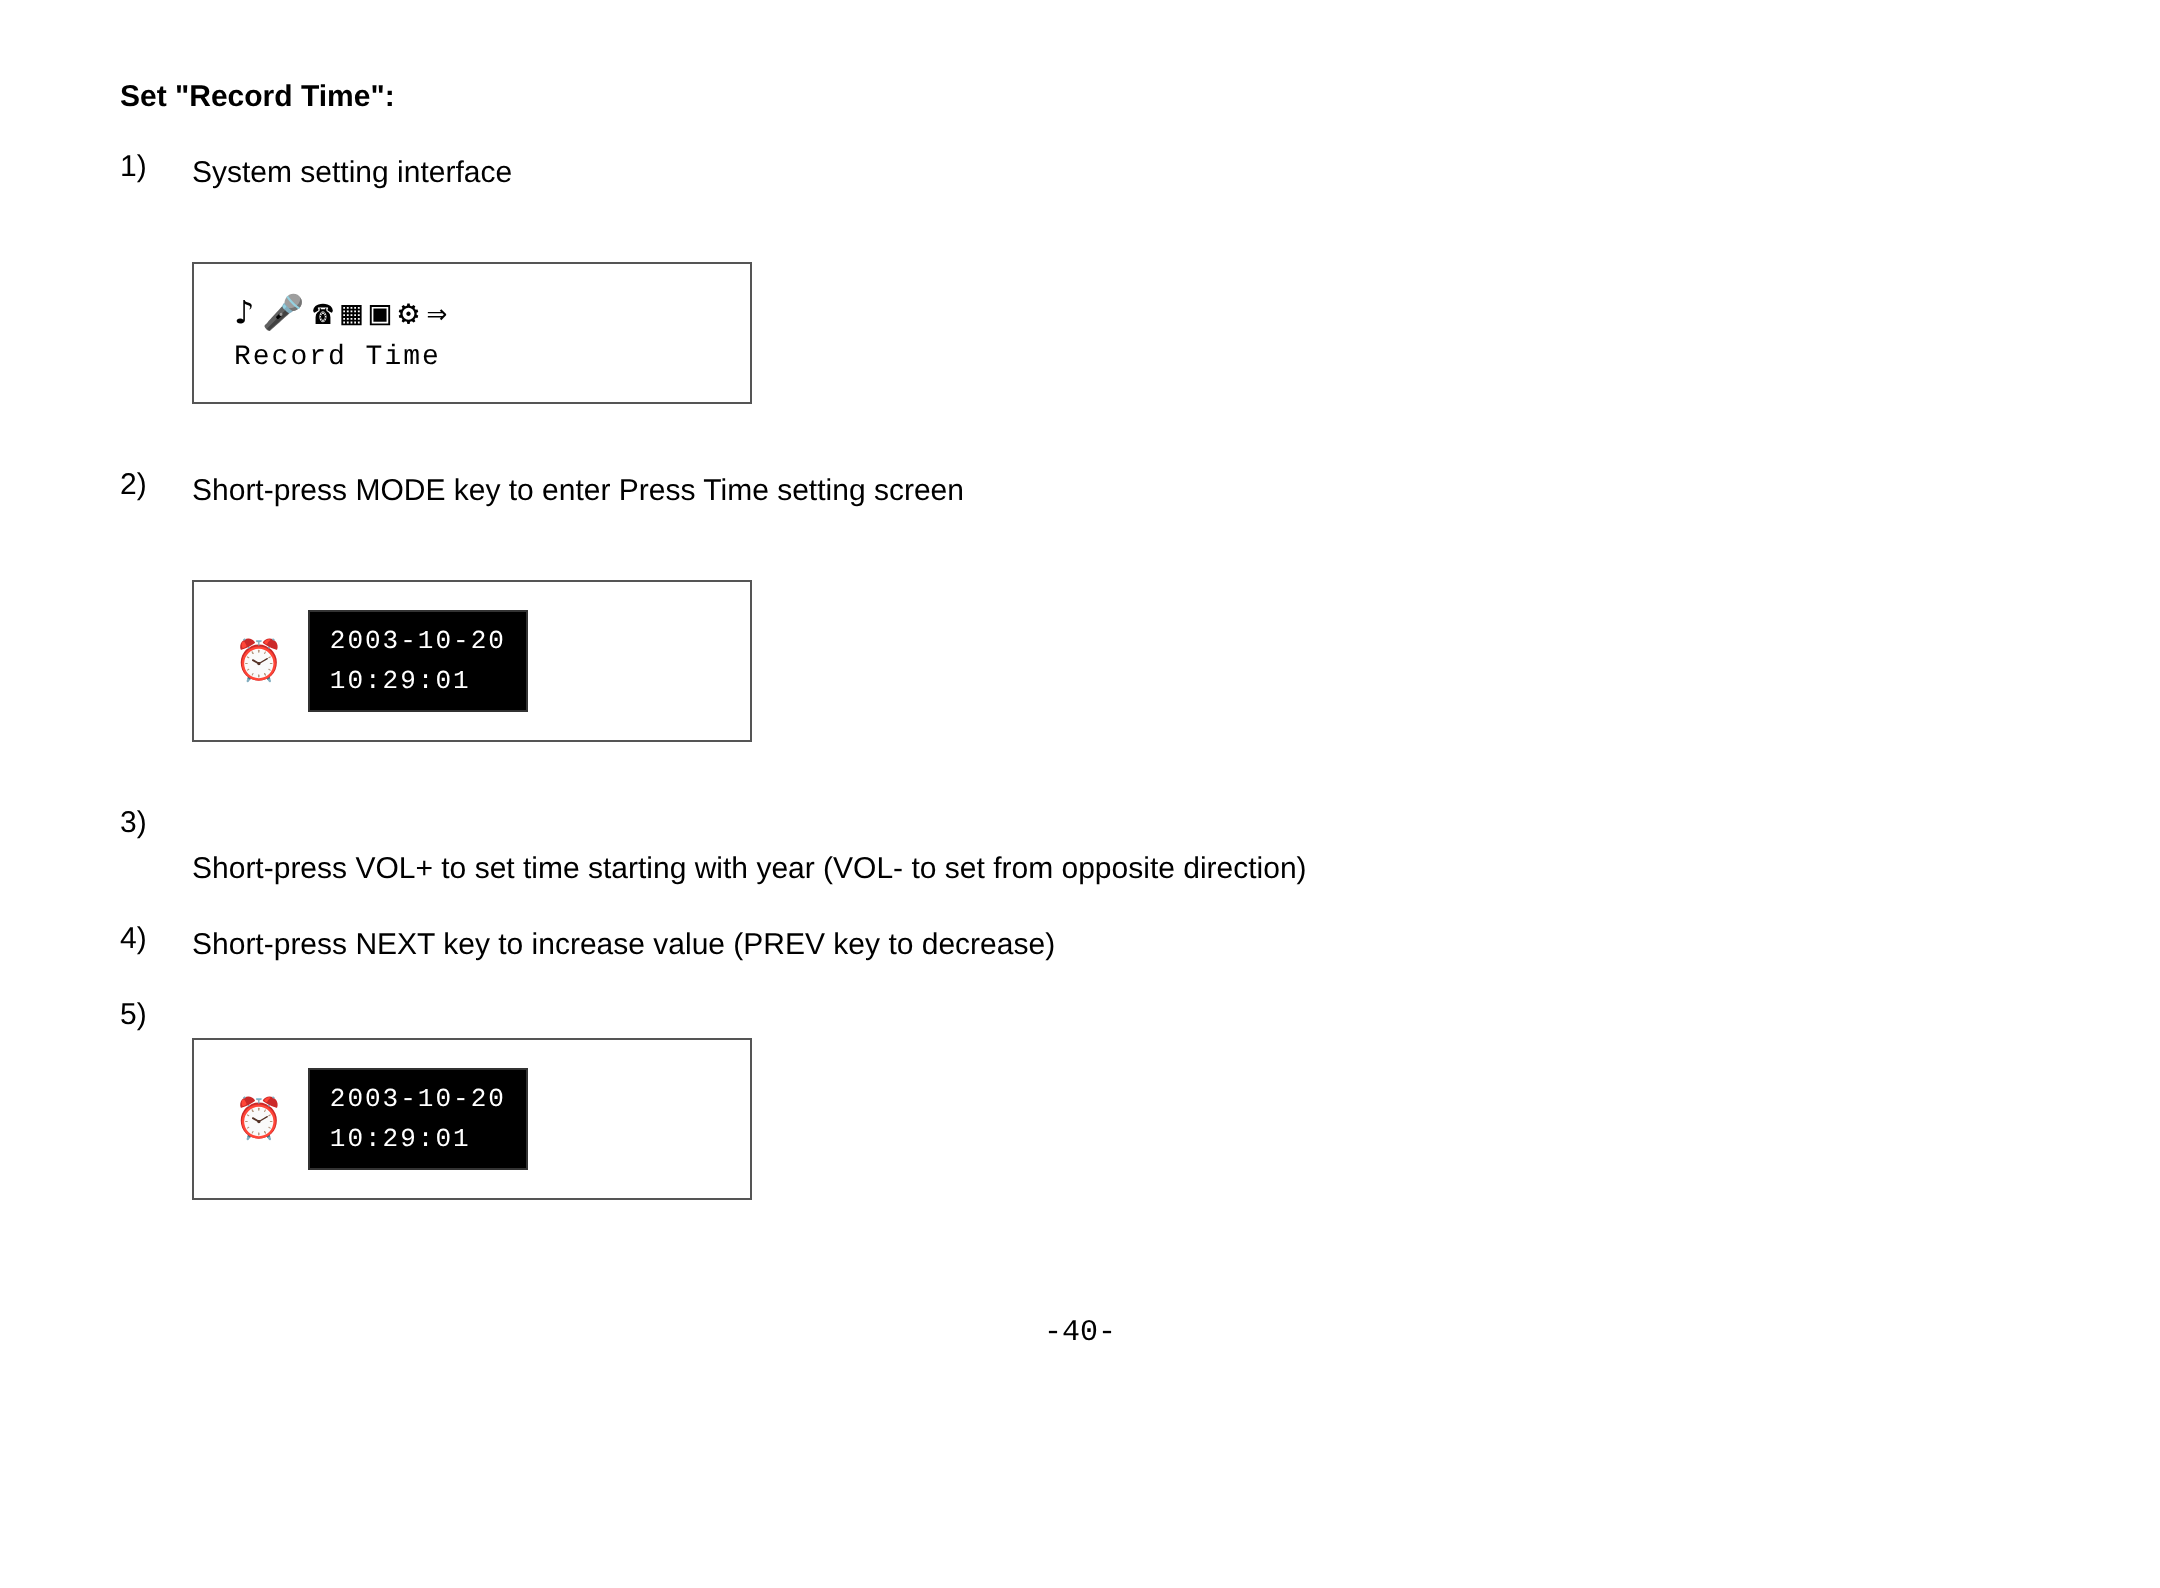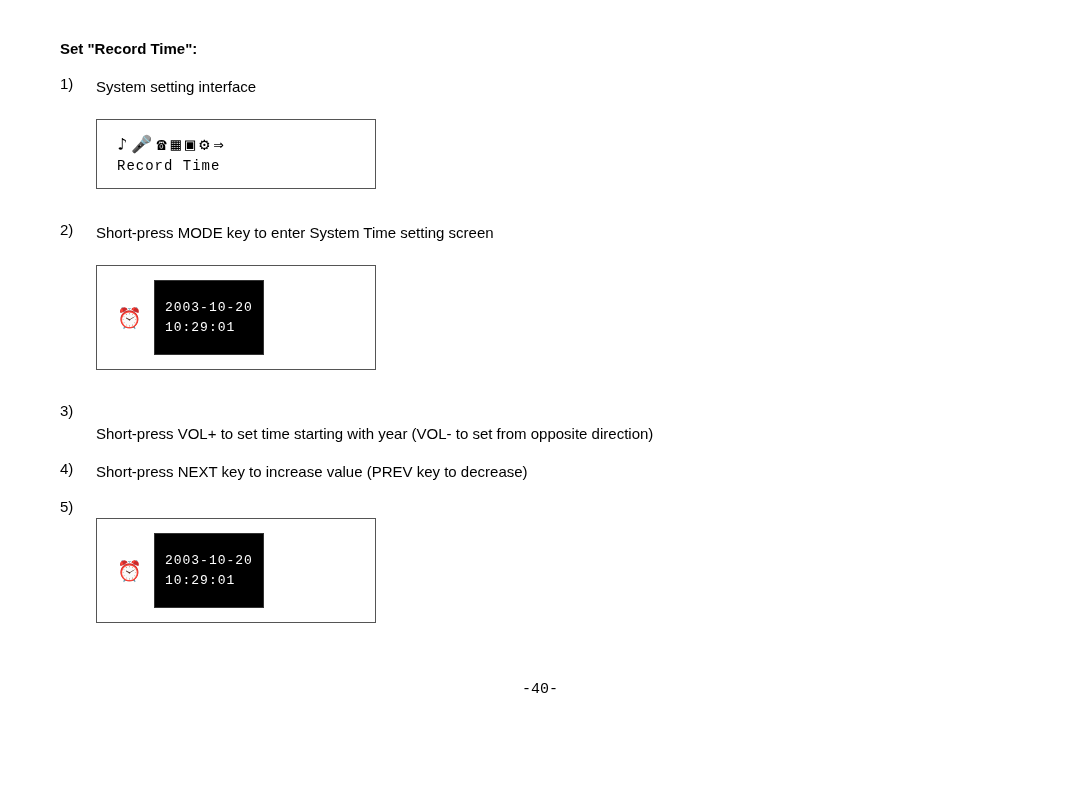--- a/index.html
+++ b/index.html
@@ -83,21 +83,21 @@
       font-size: 14px;
       letter-spacing: 1px;
     }
 
     
     .lcd-screen-box {
       background: #000;
       color: #fff;
       font-family: 'Courier New', Courier, monospace;
       font-size: 13px;
-      padding: 17px 10px;
+      padding: 5px 10px;
       display: inline-block;
       border: 1px solid #333;
       line-height: 1.5;
       letter-spacing: 1px;
     }
 
     .lcd-datetime-row {
       display: flex;
       align-items: center;
       gap: 12px;
@@ -110,21 +110,21 @@
     .page-number {
       text-align: center;
       margin-top: 40px;
       font-size: 15px;
       font-family: Liberation Mono, monospace;
     }
 
     .list-item-with-box {
       display: flex;
       flex-direction: column;
-      gap: 0;
+      gap: 12px;
     }
 
     .multi-line-item {
       line-height: 1.6;
       margin-top: 20px;
     }
 
     .sub-box-area {
       margin-left: 0;
       margin-top: 10px;
@@ -160,21 +160,21 @@
             </div>
             <div class="lcd-label">Record Time</div>
           </div>
         </div>
       </div>
     </li>
 
     <li>
       <span class="list-number">2)</span>
       <div class="list-content list-item-with-box">
-        <p>Short-press MODE key to enter System Time setting screen</p>
+        <p>Short-press MODE key to enter Press Time setting screen</p>
         <div class="sub-box-area">
           <div class="lcd-container">
             <div class="lcd-datetime-row">
               <span class="clock-icon">⏰</span>
               <div class="lcd-screen-box">
                 <div>2003-10-20</div>
                 <div>10:29:01</div>
               </div>
             </div>
           </div>

